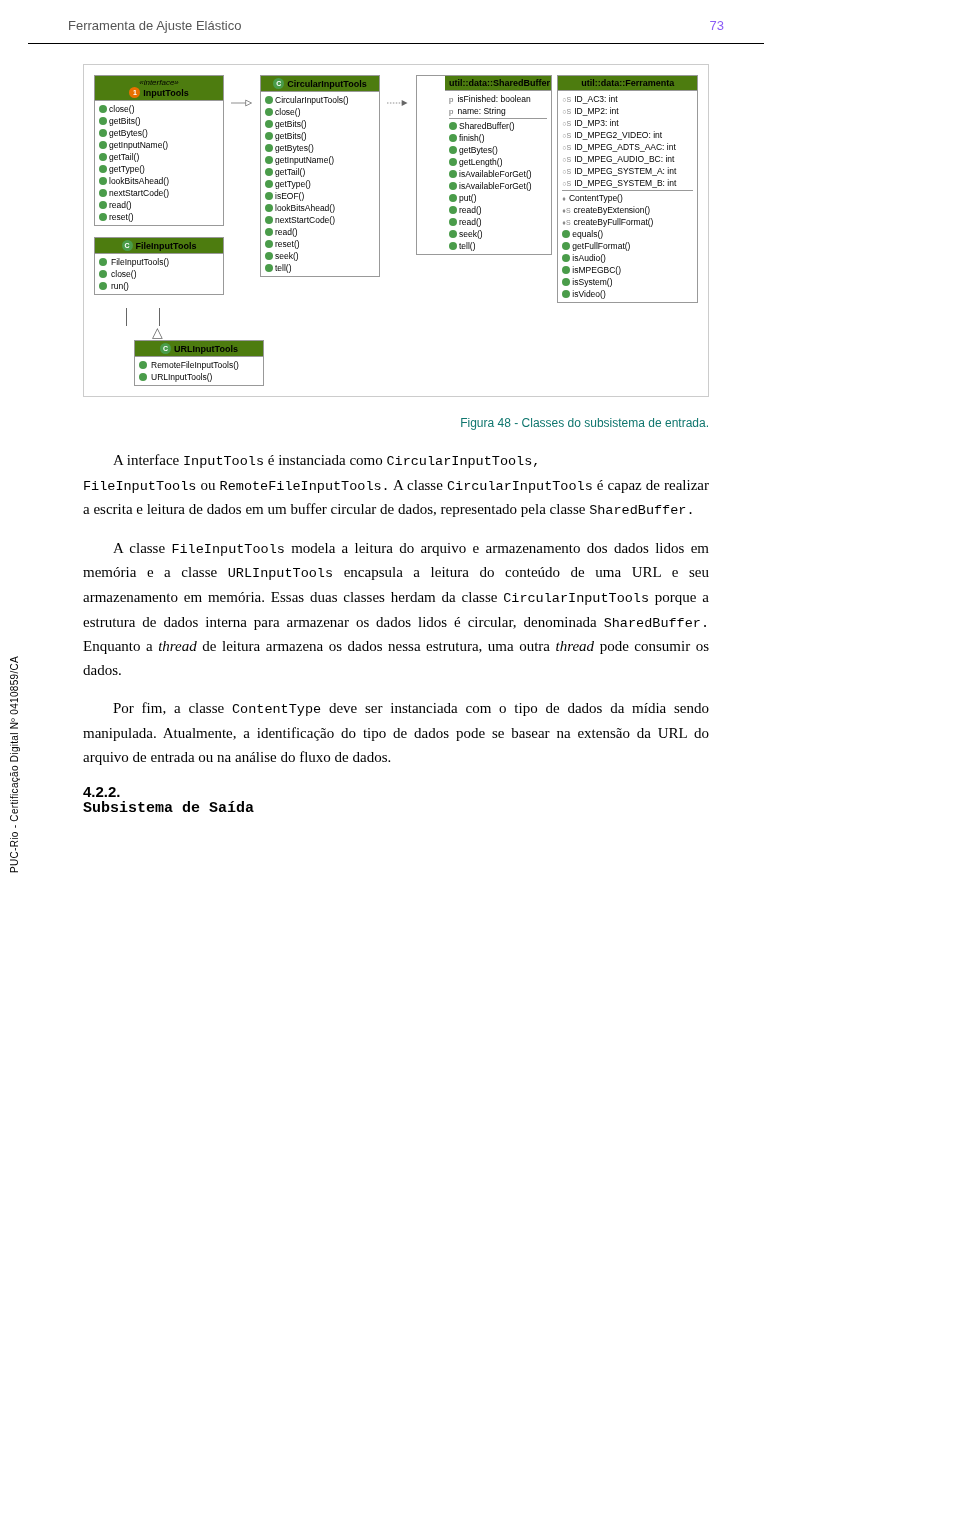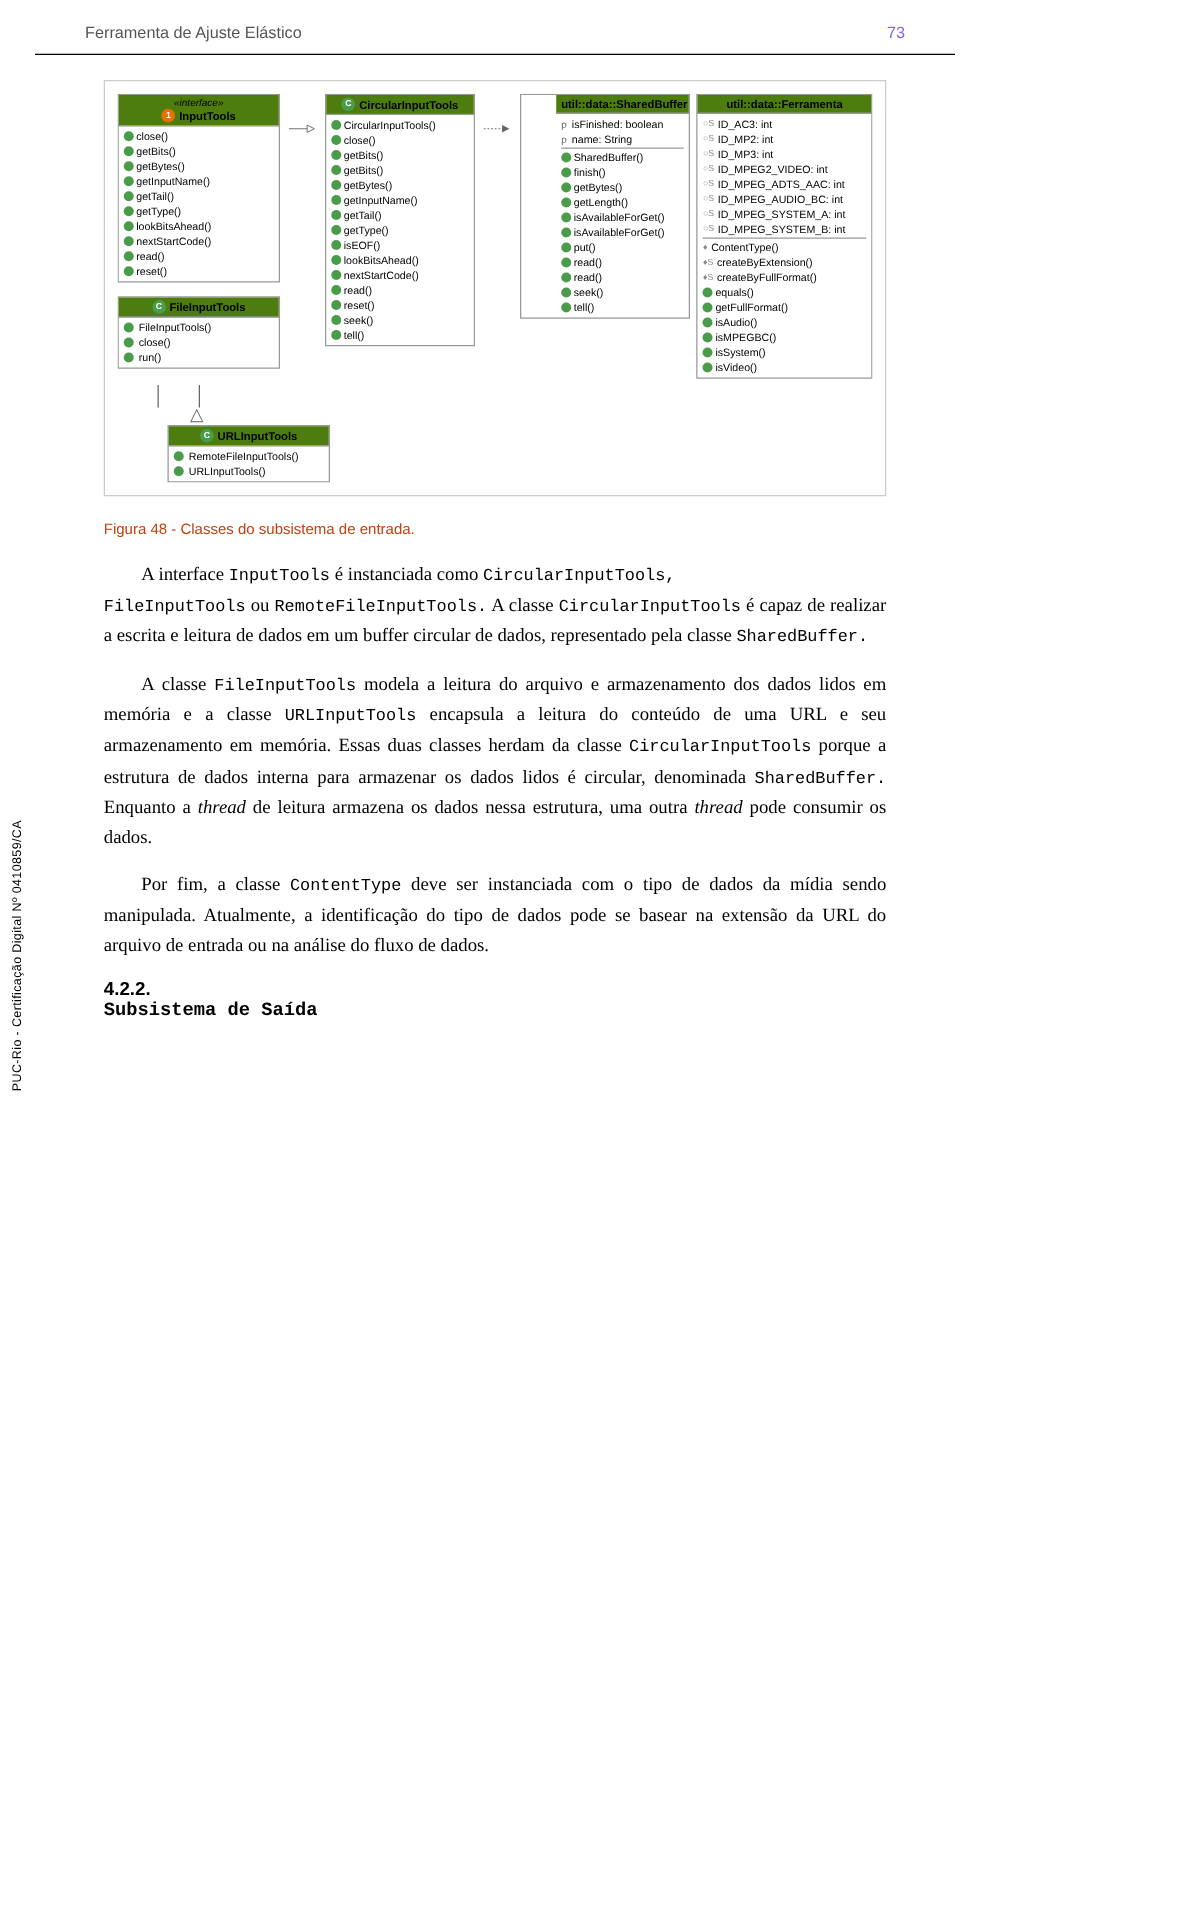--- a/index.html
+++ b/index.html
@@ -131,22 +131,22 @@
 
     .uml-section-divider {
       border-top: 1px solid #999;
       margin: 1px 0;
     }
 
     
     .figure-caption {
       font-family: Arial, sans-serif;
       font-size: 12px;
-      color: #c2410c;
-      text-align: left;
+      color: #0f766e;
+      text-align: right;
       margin: 19px 0 18px 0;
     }
 
     
     .para {
       text-align: justify;
       line-height: 1.6;
       margin-bottom: 14px;
       font-size: 15px;
     }

